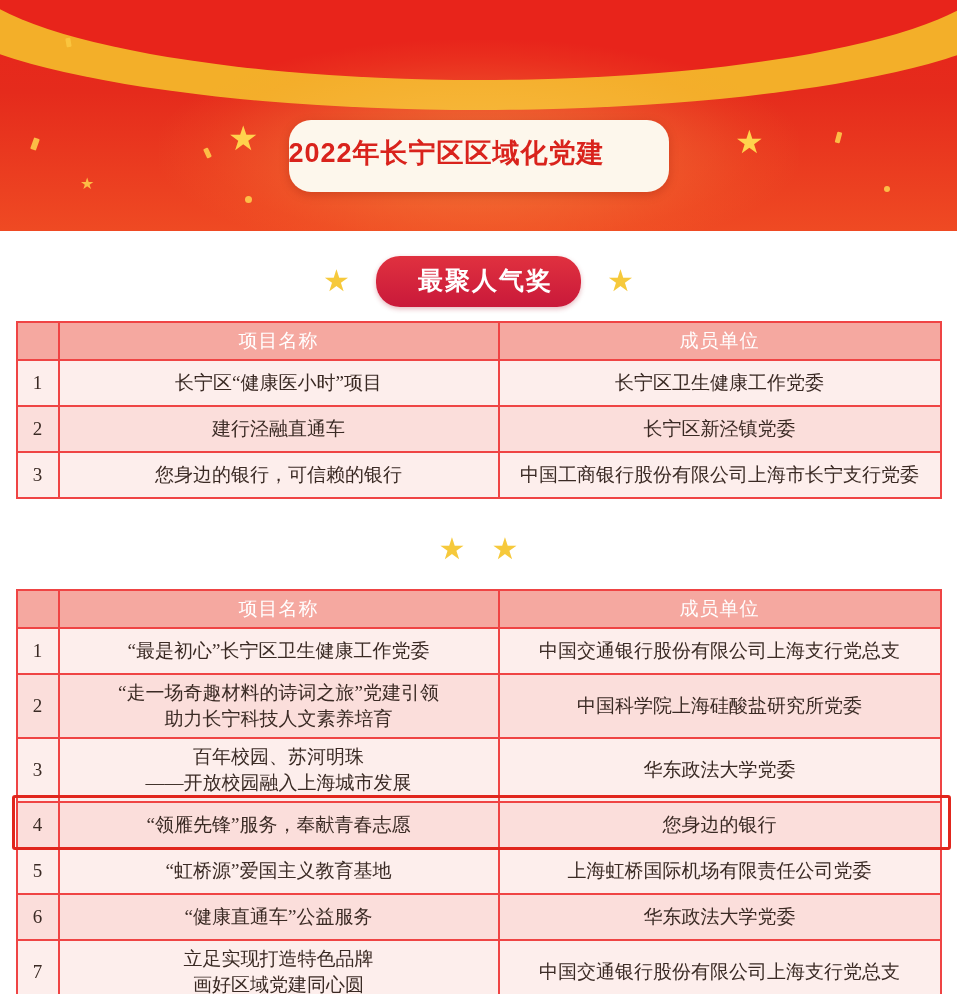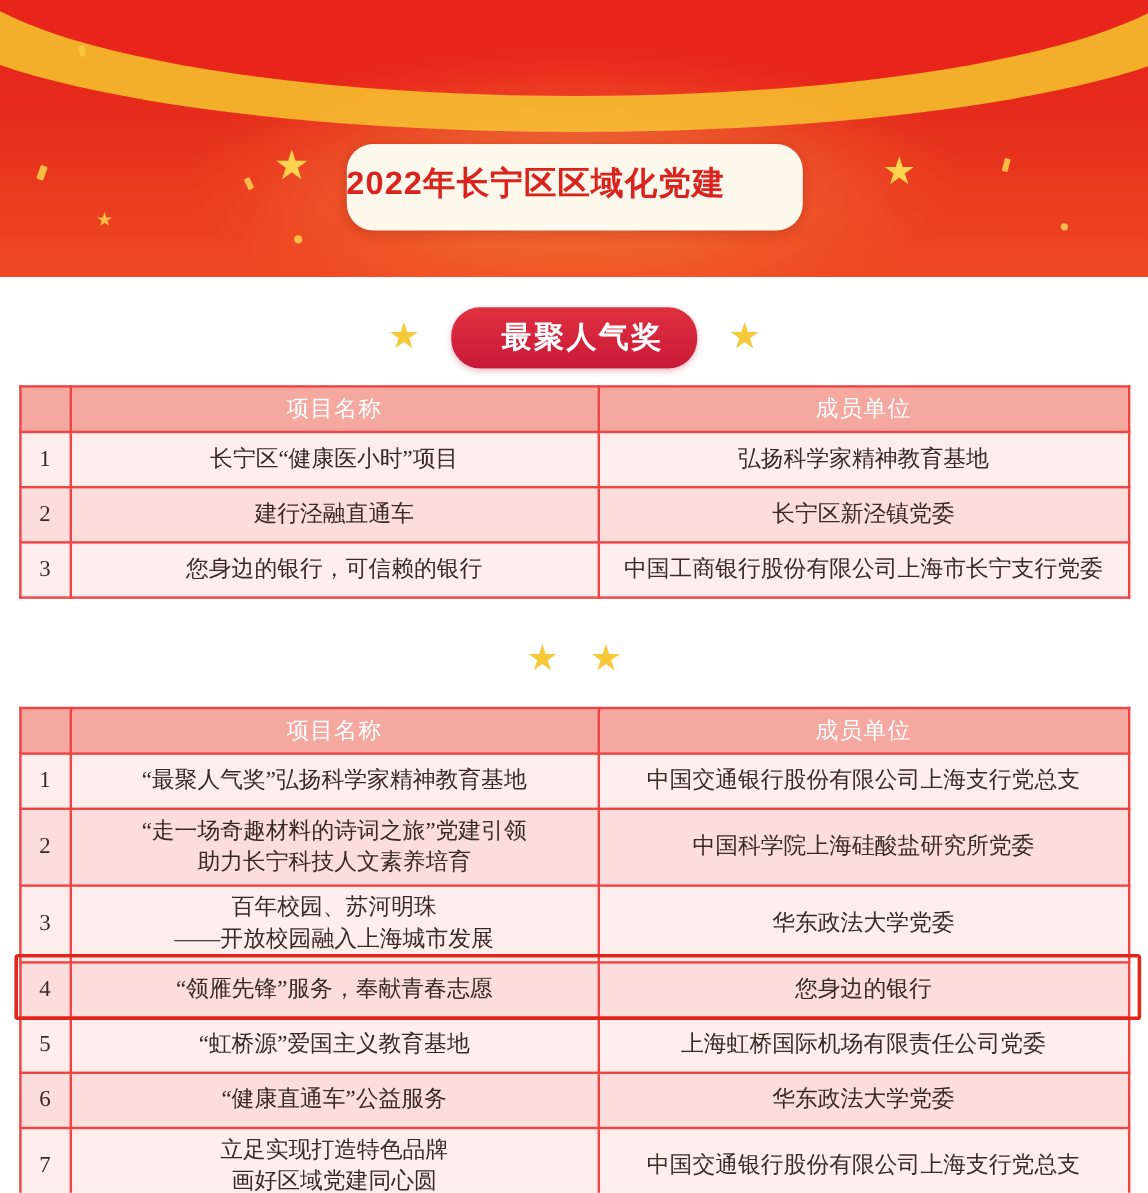--- a/index.html
+++ b/index.html
@@ -215,21 +215,21 @@
         <tr>
           <th class="idx"></th>
           <th>项目名称</th>
           <th>成员单位</th>
         </tr>
       </thead>
       <tbody>
         <tr>
           <td class="idx">1</td>
           <td>长宁区“健康医小时”项目</td>
-          <td>弘扬科学家精神教育基地</td>
+          <td>长宁区卫生健康工作党委</td>
         </tr>
         <tr>
           <td class="idx">2</td>
           <td>建行泾融直通车</td>
           <td>长宁区新泾镇党委</td>
         </tr>
         <tr>
           <td class="idx">3</td>
           <td>您身边的银行，可信赖的银行</td>
           <td>中国工商银行股份有限公司上海市长宁支行党委</td>
@@ -253,21 +253,21 @@
       <thead>
         <tr>
           <th class="idx"></th>
           <th>项目名称</th>
           <th>成员单位</th>
         </tr>
       </thead>
       <tbody>
         <tr>
           <td class="idx">1</td>
-          <td>“最聚人气奖”弘扬科学家精神教育基地</td>
+          <td>“最是初心”长宁区卫生健康工作党委</td>
           <td>中国交通银行股份有限公司上海支行党总支</td>
         </tr>
         <tr>
           <td class="idx">2</td>
           <td class="cell-2l multiline">“走一场奇趣材料的诗词之旅”党建引领<br>助力长宁科技人文素养培育</td>
           <td>中国科学院上海硅酸盐研究所党委</td>
         </tr>
         <tr>
           <td class="idx">3</td>
           <td class="cell-2l multiline">百年校园、苏河明珠<br>——开放校园融入上海城市发展</td>

